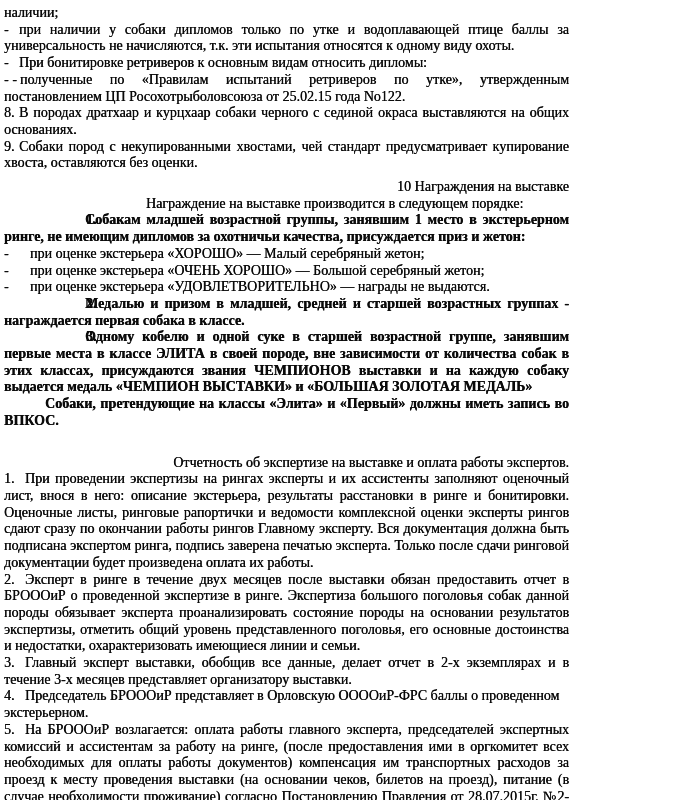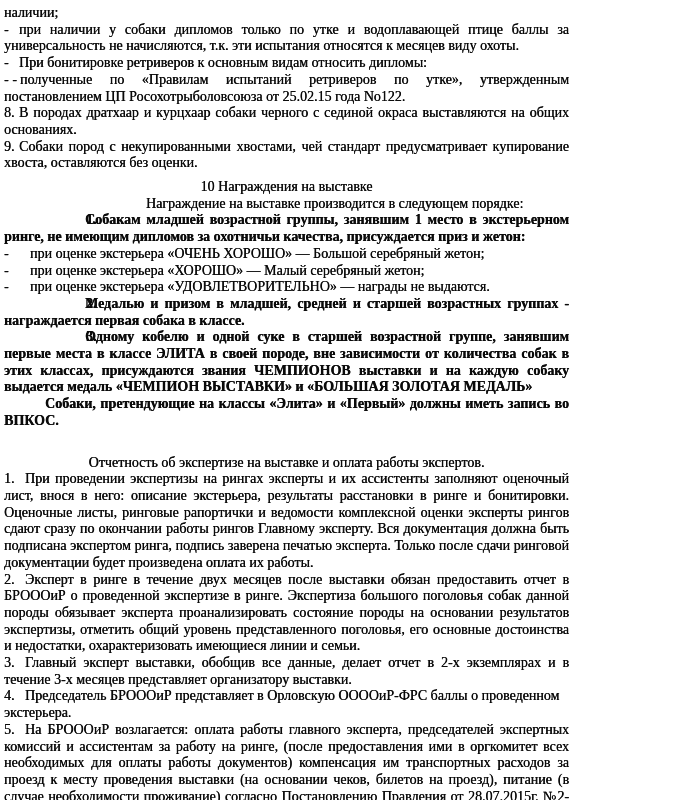--- a/index.html
+++ b/index.html
@@ -13,73 +13,73 @@
     width: 577px; height: 800px;
     padding: 5px 8px 0 4px;
     font-family: "Liberation Serif", "DejaVu Serif", serif;
     font-size: 14px;
     line-height: 16.7px;
     color: #0b0b0b;
     text-shadow: 0.3px 0 0 currentColor;
   }
   p { margin: 0; padding: 0; }
   .j  { text-align: justify; }
-  .center { text-align: center; }
+  .center { text-align: right; }
   .mk { display: inline-block; vertical-align: baseline; }
   .mk-a { width: 15px; }   
   .mk-dd { width: 16px; }  
   .mk-b { width: 21px; }   
   .mk-c { width: 40px; }   
   .mk-d { width: 26px; }   
   .ind45  { text-indent: 41px; font-weight: bold; }
   .ind145 { text-indent: 142px; }
   .gap1 { margin-top: 7px; }
   .gap2 { margin-top: 25px; }
 </style>
 </head>
 <body>
 
 <div class="page">
 
   <p class="j">наличии;</p>
 
-  <p class="j"><span class="mk mk-a">-</span><span>при наличии у собаки дипломов только по утке и водоплавающей птице баллы за универсальность не начисляются, т.к. эти испытания относятся к месяцев виду охоты.</span></p>
+  <p class="j"><span class="mk mk-a">-</span><span>при наличии у собаки дипломов только по утке и водоплавающей птице баллы за универсальность не начисляются, т.к. эти испытания относятся к одному виду охоты.</span></p>
 
 
   <p class="j"><span class="mk mk-a">-</span><span>При бонитировке ретриверов к основным видам относить дипломы:</span></p>
 
 
   <p class="j"><span class="mk mk-dd">- -</span><span>полученные по «Правилам испытаний ретриверов по утке», утвержденным постановлением ЦП Росохотрыболовсоюза от 25.02.15 года No122.</span></p>
 
   <p class="j"><span class="mk mk-a">8.</span><span>В породах дратхаар и курцхаар собаки черного с сединой окраса выставляются на общих основаниях.</span></p>
 
   <p class="j"><span class="mk mk-a">9.</span><span>Собаки пород с некупированными хвостами, чей стандарт предусматривает купирование хвоста, оставляются без оценки.</span></p>
 
   <p class="center gap1">10 Награждения на выставке</p>
   <p class="ind145">Награждение на выставке производится в следующем порядке:</p>
 
   <p class="j ind45"><span class="mk mk-c">1.</span><span>Собакам младшей возрастной группы, занявшим 1 место в экстерьерном ринге, не имеющим дипломов за охотничьи качества, присуждается приз и жетон:</span></p>
 
+  <p class="j"><span class="mk mk-d">-</span><span>при оценке экстерьера «ХОРОШО» — Малый серебряный жетон;</span></p>
+
   <p class="j"><span class="mk mk-d">-</span><span>при оценке экстерьера «ОЧЕНЬ ХОРОШО» — Большой серебряный жетон;</span></p>
-
-  <p class="j"><span class="mk mk-d">-</span><span>при оценке экстерьера «ХОРОШО» — Малый серебряный жетон;</span></p>
 
   <p class="j"><span class="mk mk-d">-</span><span>при оценке экстерьера «УДОВЛЕТВОРИТЕЛЬНО» — награды не выдаются.</span></p>
 
   <p class="j ind45"><span class="mk mk-c">2.</span><span>Медалью и призом в младшей, средней и старшей возрастных группах - награждается первая собака в классе.</span></p>
 
   <p class="j ind45"><span class="mk mk-c">3.</span><span>Одному кобелю и одной суке в старшей возрастной группе, занявшим первые места в классе ЭЛИТА в своей породе, вне зависимости от количества собак в этих классах, присуждаются звания ЧЕМПИОНОВ выставки и на каждую собаку выдается медаль «ЧЕМПИОН ВЫСТАВКИ» и «БОЛЬШАЯ ЗОЛОТАЯ МЕДАЛЬ»</span></p>
 
   <p class="j ind45">Собаки, претендующие на классы «Элита» и «Первый» должны иметь запись во ВПКОС.</p>
 
   <p class="center gap2">Отчетность об экспертизе на выставке и оплата работы экспертов.</p>
 
   <p class="j"><span class="mk mk-b">1.</span><span>При проведении экспертизы на рингах эксперты и их ассистенты заполняют оценочный лист, внося в него: описание экстерьера, результаты расстановки в ринге и бонитировки. Оценочные листы, ринговые рапортички и ведомости комплексной оценки эксперты рингов сдают сразу по окончании работы рингов Главному эксперту. Вся документация должна быть подписана экспертом ринга, подпись заверена печатью эксперта. Только после сдачи ринговой документации будет произведена оплата их работы.</span></p>
 
   <p class="j"><span class="mk mk-b">2.</span><span>Эксперт в ринге в течение двух месяцев после выставки обязан предоставить отчет в БРОООиР о проведенной экспертизе в ринге. Экспертиза большого поголовья собак данной породы обязывает эксперта проанализировать состояние породы на основании результатов экспертизы, отметить общий уровень представленного поголовья, его основные достоинства и недостатки, охарактеризовать имеющиеся линии и семьи.</span></p>
 
   <p class="j"><span class="mk mk-b">3.</span><span>Главный эксперт выставки, обобщив все данные, делает отчет в 2-х экземплярах и в течение 3-х месяцев представляет организатору выставки.</span></p>
 
-  <p class="j"><span class="mk mk-b">4.</span><span>Председатель БРОООиР представляет в Орловскую ООООиР-ФРС баллы о проведенном</span><br><span>экстерьера.</span></p>
+  <p class="j"><span class="mk mk-b">4.</span><span>Председатель БРОООиР представляет в Орловскую ООООиР-ФРС баллы о проведенном</span><br><span>экстерьерном.</span></p>
 
   <p class="j"><span class="mk mk-b">5.</span><span>На БРОООиР возлагается: оплата работы главного эксперта, председателей экспертных комиссий и ассистентам за работу на ринге, (после предоставления ими в оргкомитет всех необходимых для оплаты работы документов) компенсация им транспортных расходов за проезд к месту проведения выставки (на основании чеков, билетов на проезд), питание (в случае необходимости проживание) согласно Постановлению Правления от 28.07.2015г. №2-ОС.</span></p>
 
 </div>
 
 </body></html>

